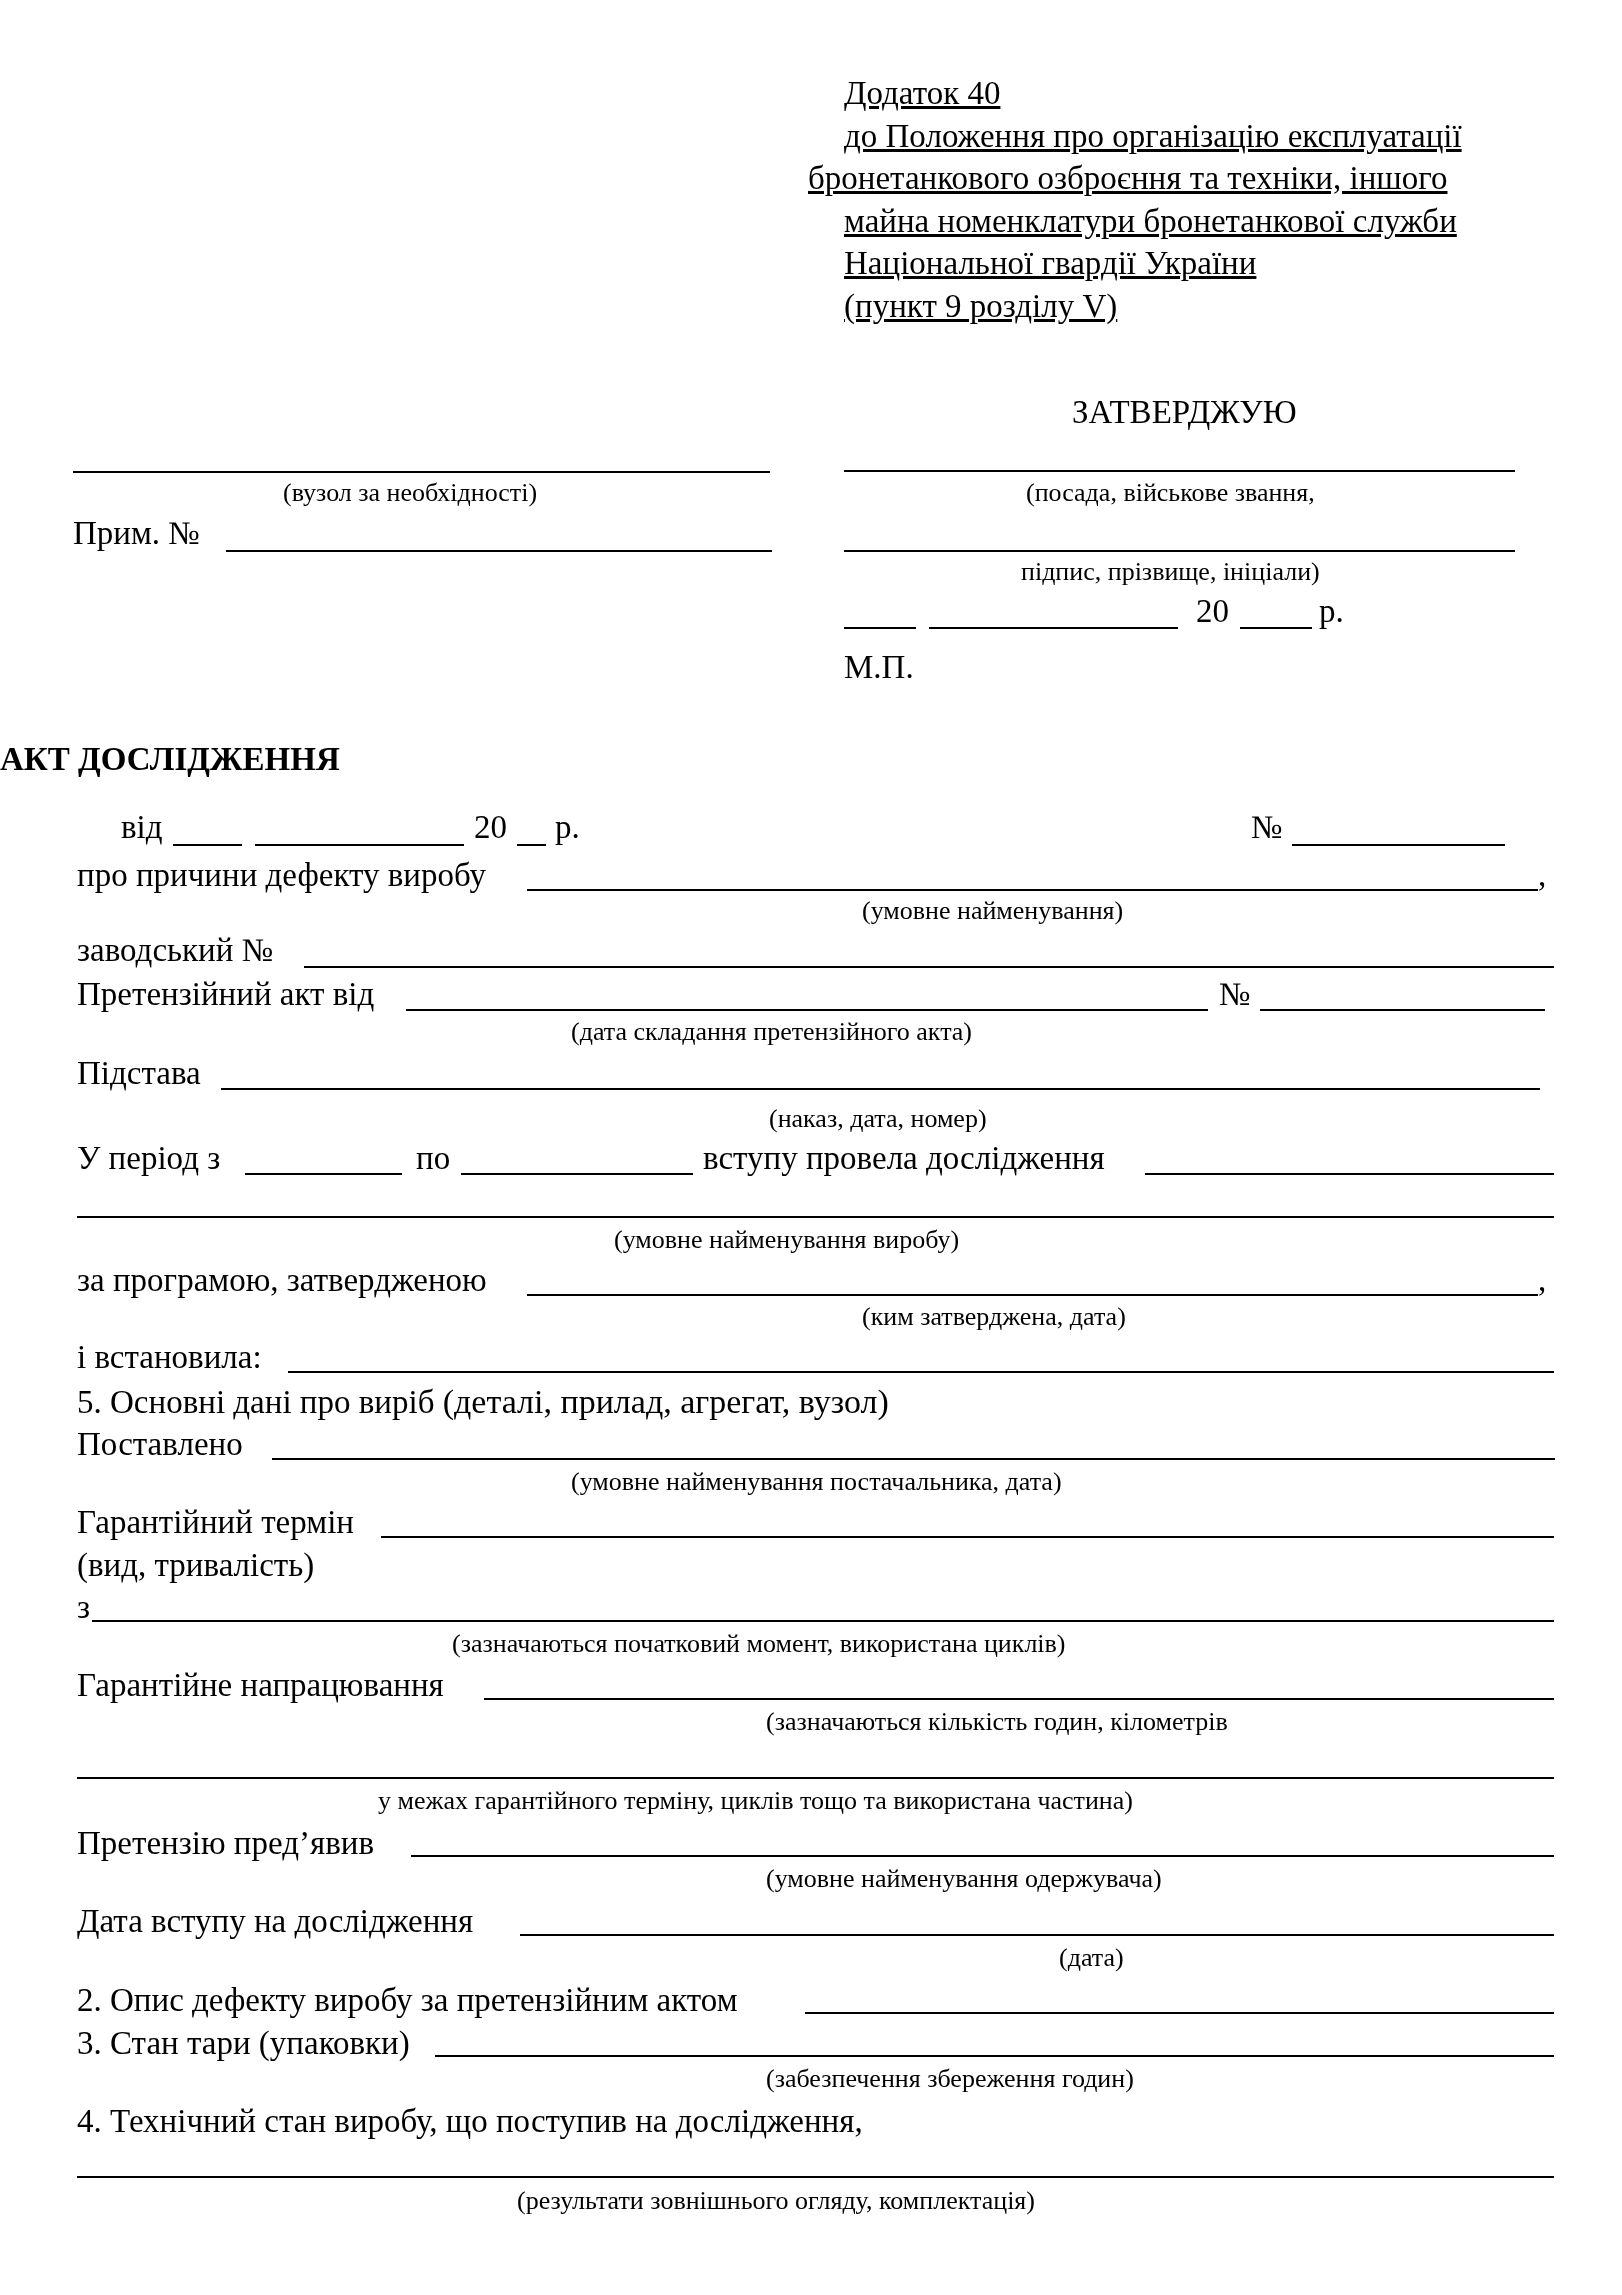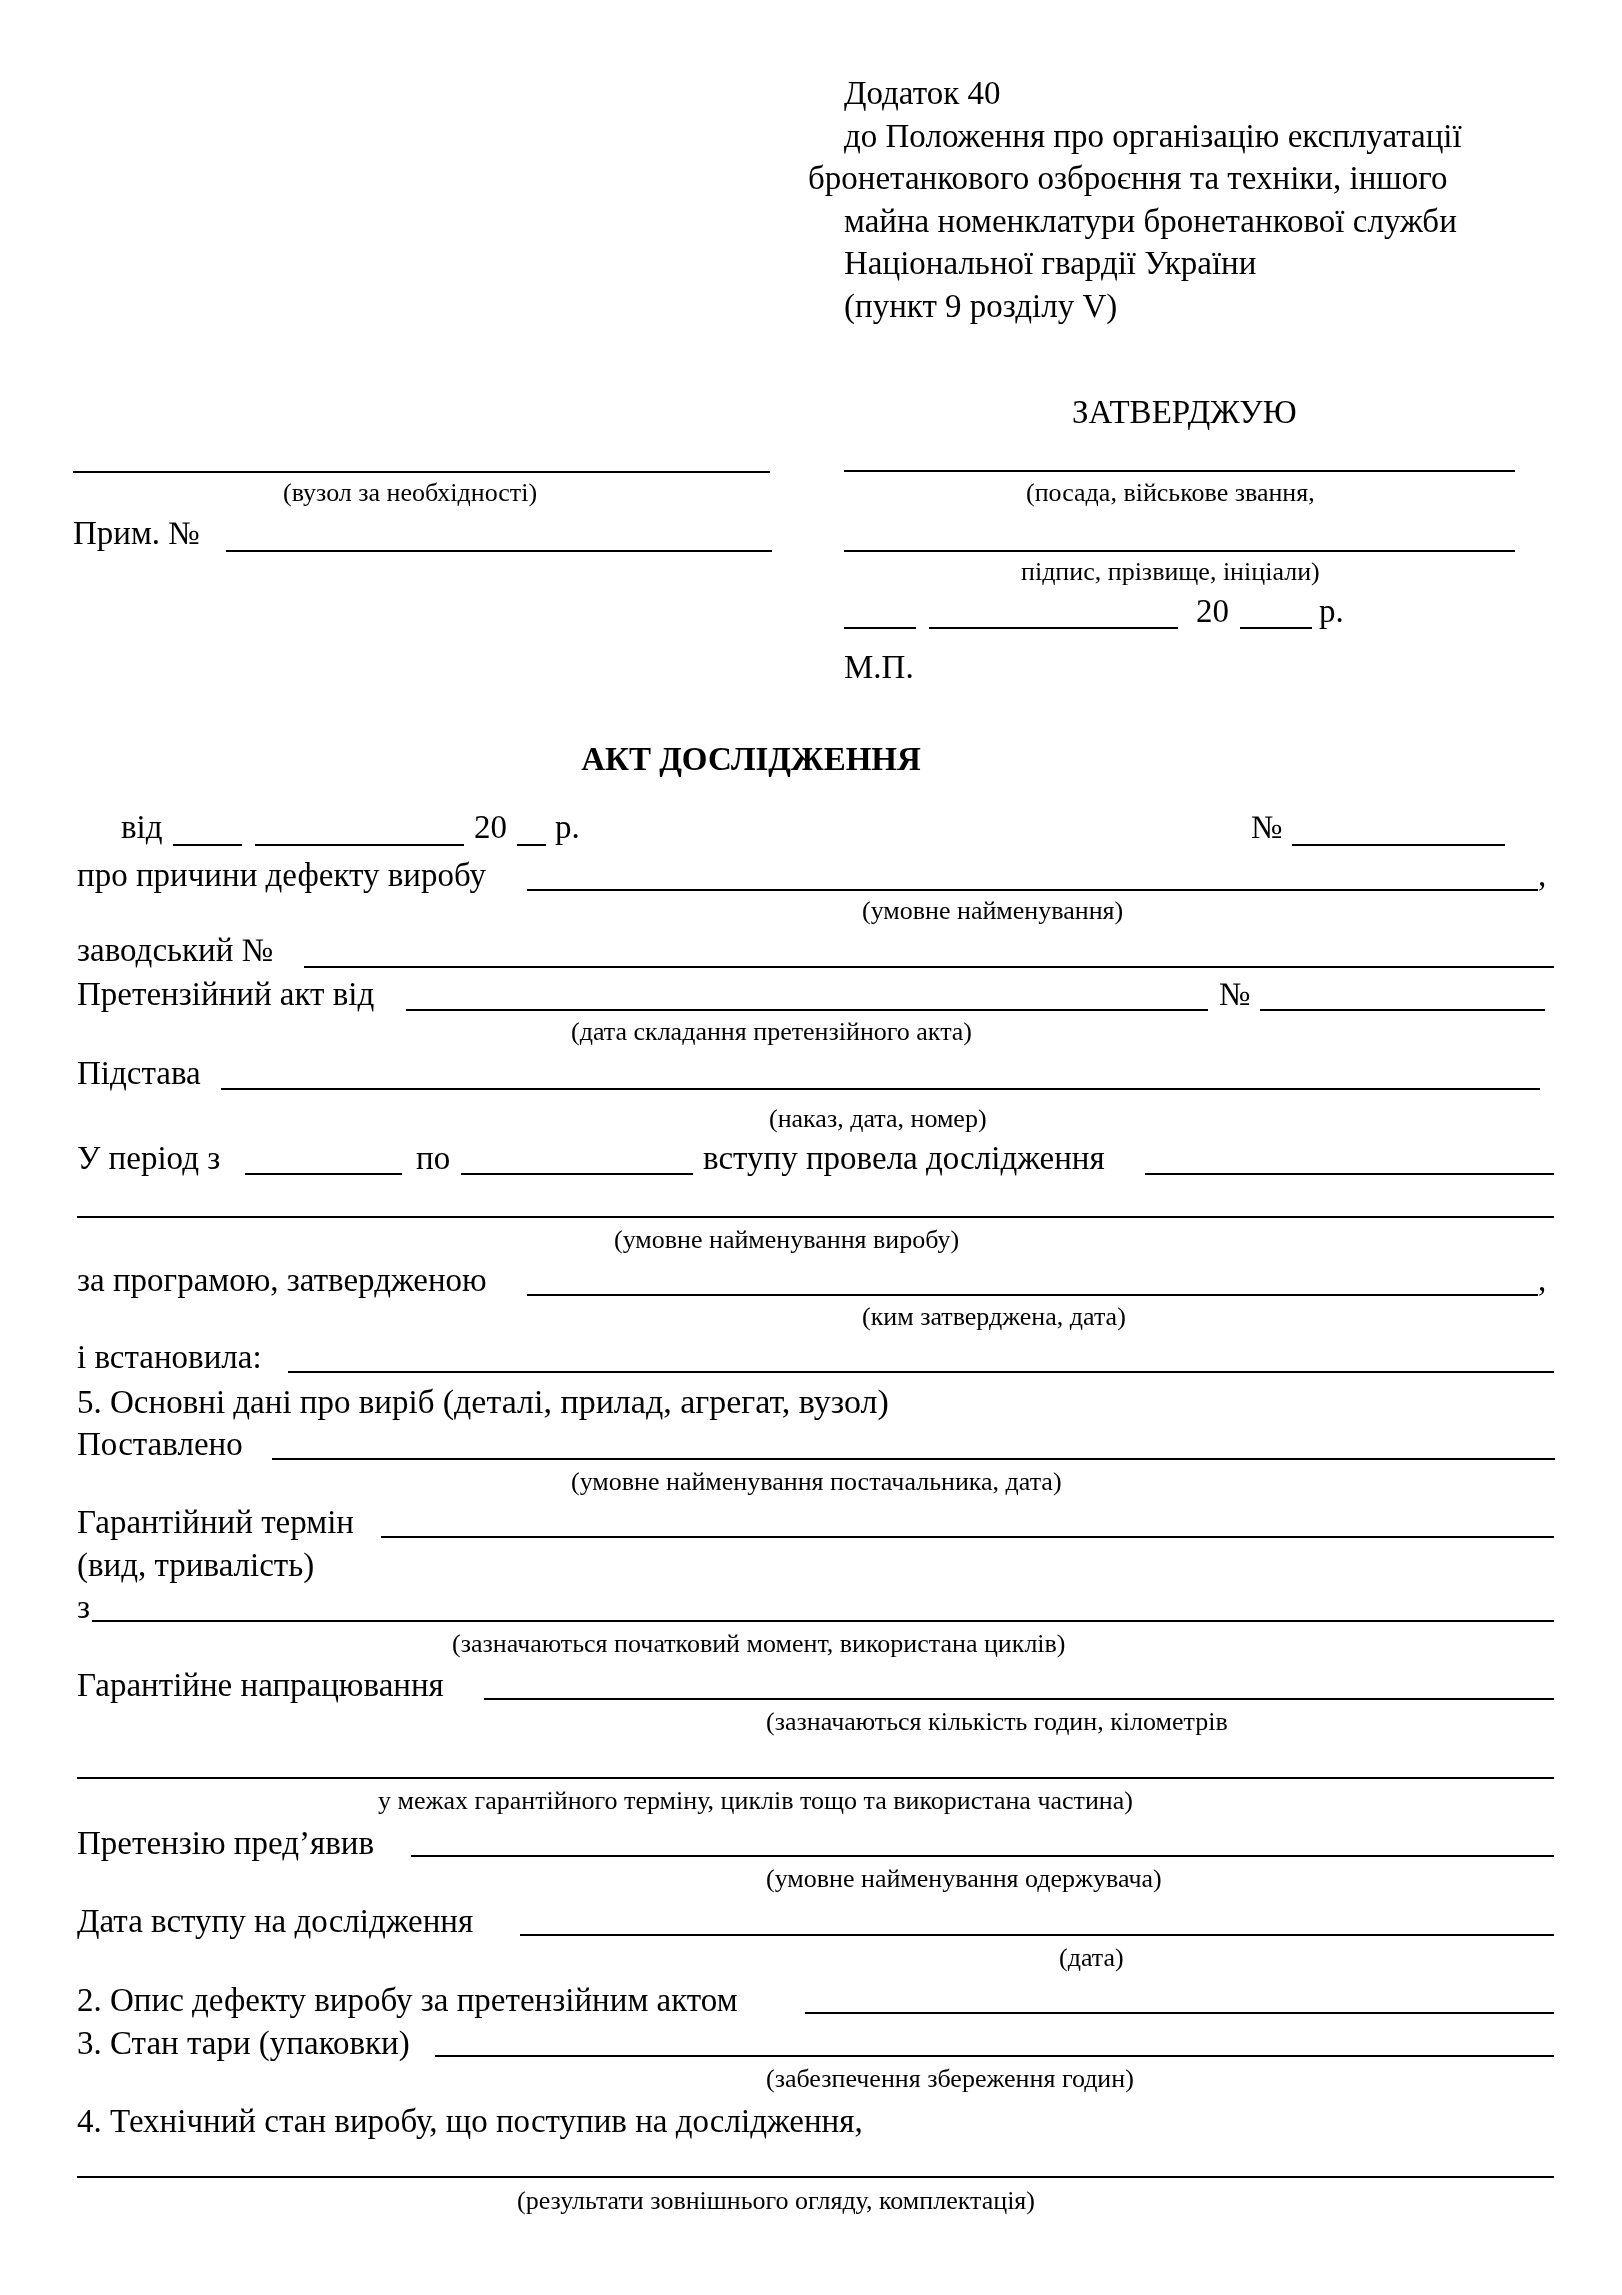--- a/index.html
+++ b/index.html
@@ -1,21 +1,21 @@
 <!DOCTYPE html>
 <html style="font-size:10.5px"><head>
 <meta charset="utf-8">
 <style>
   html, body { margin: 0; padding: 0; background: #ffffff; }
   body { width: 1623px; height: 2295px; position: relative; overflow: hidden;
          font-family: "Liberation Serif", "DejaVu Serif", serif; color: #000; }
   .t { position: absolute; white-space: nowrap; line-height: 1; }
   .main { font-size: 33px; }
   .small { font-size: 26px; }
-  .hdr { font-size: 33px; }
+  .hdr { font-size: 33px; text-decoration: underline; }
   .title { font-size: 33px; font-weight: bold; }
   .ln { position: absolute; height: 0; border-top: 2px solid #000; }
 </style>
 </head>
 <body>
 
 <div>
   <div class="t hdr" style="left:844px;top:77px">Додаток 40</div>
   <div class="t hdr" style="left:844px;top:120px">до Положення про організацію експлуатації</div>
   <div class="t hdr" style="left:808px;top:162px">бронетанкового озброєння та техніки, іншого</div>
@@ -34,21 +34,21 @@
 <div class="t main" style="left:1196px;top:595px">20</div>
 <div class="ln" style="left:1240px;width:72px;top:627px"></div>
 <div class="t main" style="left:1319px;top:595px">р.</div>
 <div class="t main" style="left:844px;top:651px">М.П.</div>
 
 <div class="ln" style="left:73px;width:697px;top:471px"></div>
 <div class="t small" style="left:283px;top:480px">(вузол за необхідності)</div>
 <div class="t main" style="left:73px;top:517px">Прим. №</div>
 <div class="ln" style="left:226px;width:546px;top:550px"></div>
 
-<div class="t title" style="left:0;width:1502px;top:743px;text-align:center">АКТ ДОСЛІДЖЕННЯ</div>
+<div class="t title" style="left:0;width:1502px;top:743px;">АКТ ДОСЛІДЖЕННЯ</div>
 
 <div class="t main" style="left:121px;top:811px">від</div>
 <div class="ln" style="left:173px;width:69px;top:844px"></div>
 <div class="ln" style="left:255px;width:209px;top:844px"></div>
 <div class="t main" style="left:474px;top:811px">20</div>
 <div class="ln" style="left:517px;width:29.4px;top:844px"></div>
 <div class="t main" style="left:555px;top:811px">р.</div>
 <div class="t main" style="left:1251px;top:811px">№</div>
 <div class="ln" style="left:1292px;width:213px;top:844px"></div>
 

